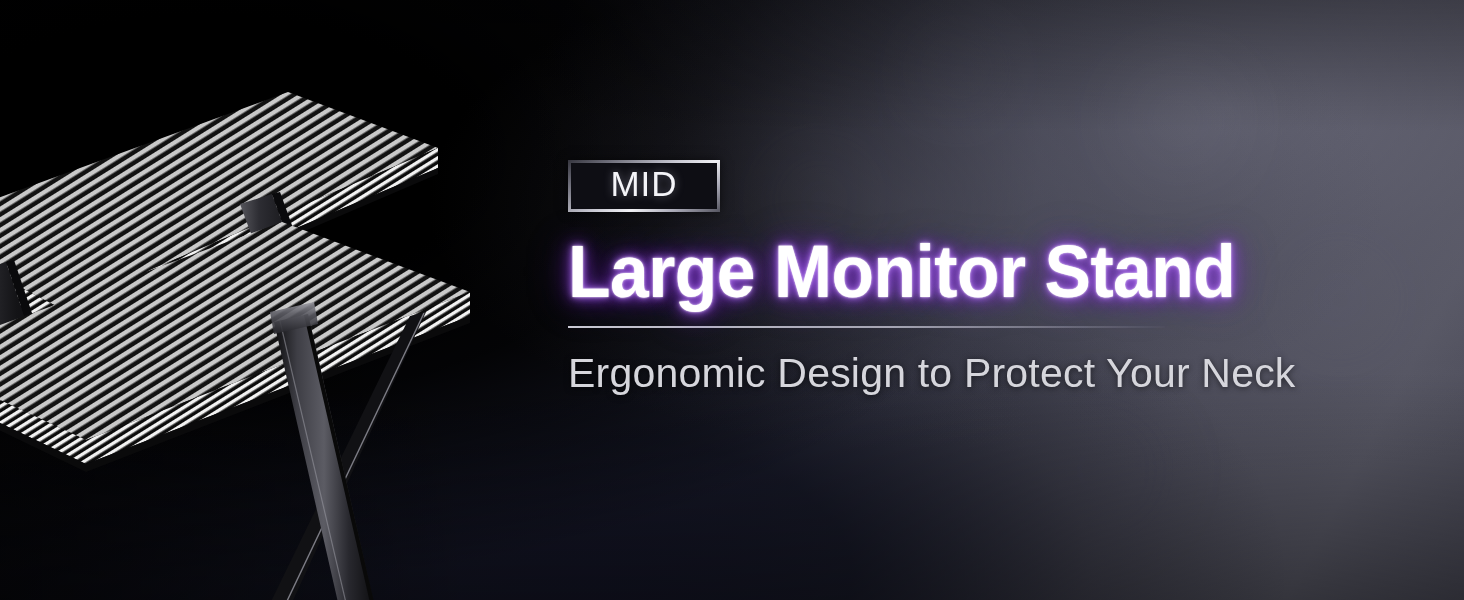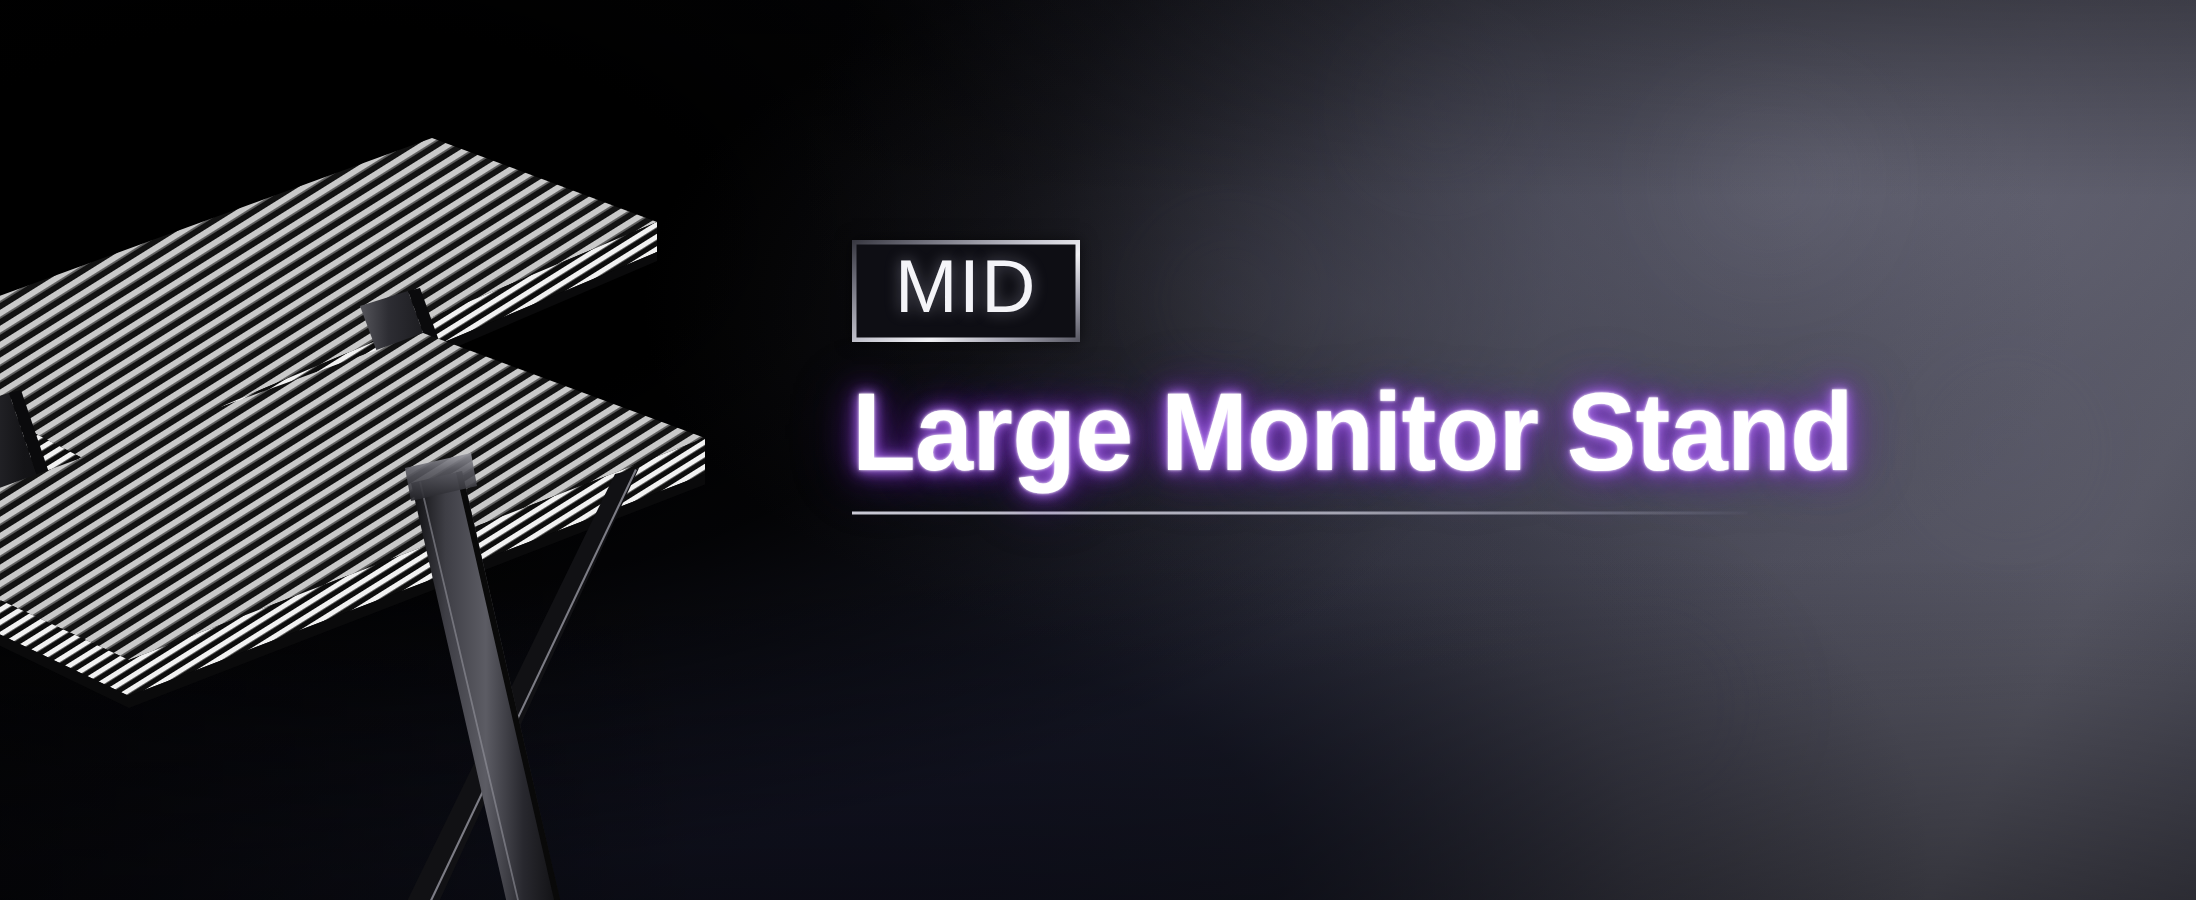--- a/index.html
+++ b/index.html
@@ -86,21 +86,21 @@
     background: linear-gradient(150deg, #35353e 0%, #6e6e7a 18%, #c8c8d2 46%, #f0f0f4 62%, #a9a9b6 80%, #54545f 100%);
     box-shadow: 0 0 10px rgba(0,0,0,0.55);
   }
   .badge-inner {
     background: #0e0e14;
     padding: 2px 20px 7px 20px;
     min-width: 106px;
     text-align: center;
   }
   .badge-text {
-    font-size: 50px;
+    font-size: 35px;
     font-weight: 400;
     letter-spacing: 1px;
     color: #f4f4f8;
     line-height: 1.06;
     text-shadow: 0 0 10px rgba(230,230,255,0.35);
     font-family: "Liberation Sans", "DejaVu Sans", sans-serif;
   }
 
   .title {
     margin-top: 22px;
@@ -251,15 +251,16 @@
     <div class="badge">
       <div class="badge-inner">
         <span class="badge-text">MID</span>
       </div>
     </div>
 
     <div class="title">Large Monitor Stand</div>
 
     <div class="divider"></div>
 
+    <div class="subtitle">Ergonomic Design to Protect Your Neck</div>
   </div>
 
 </div>
 
 </body></html>

